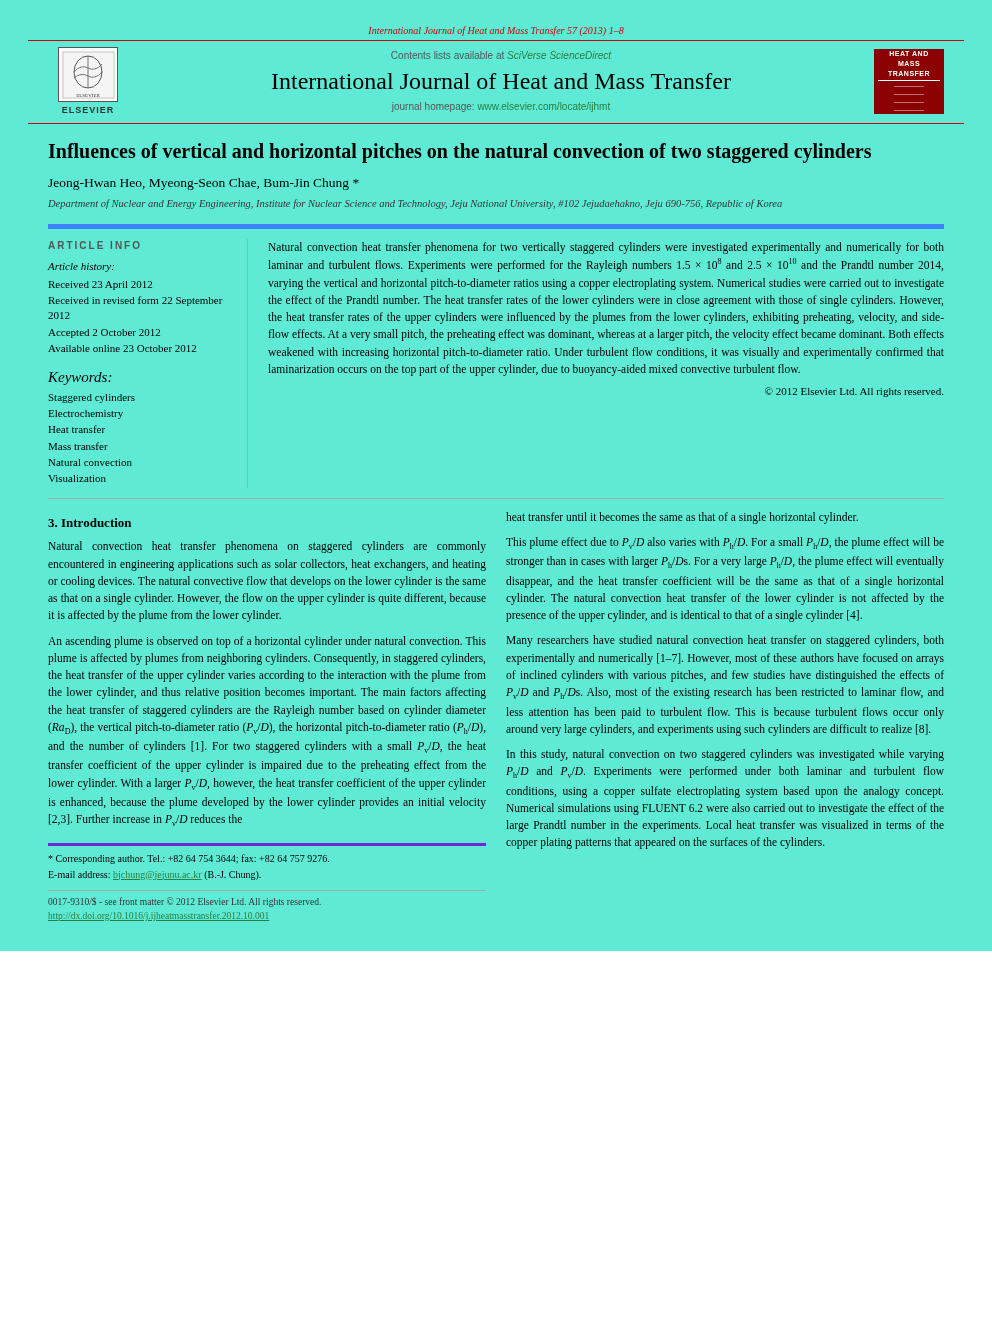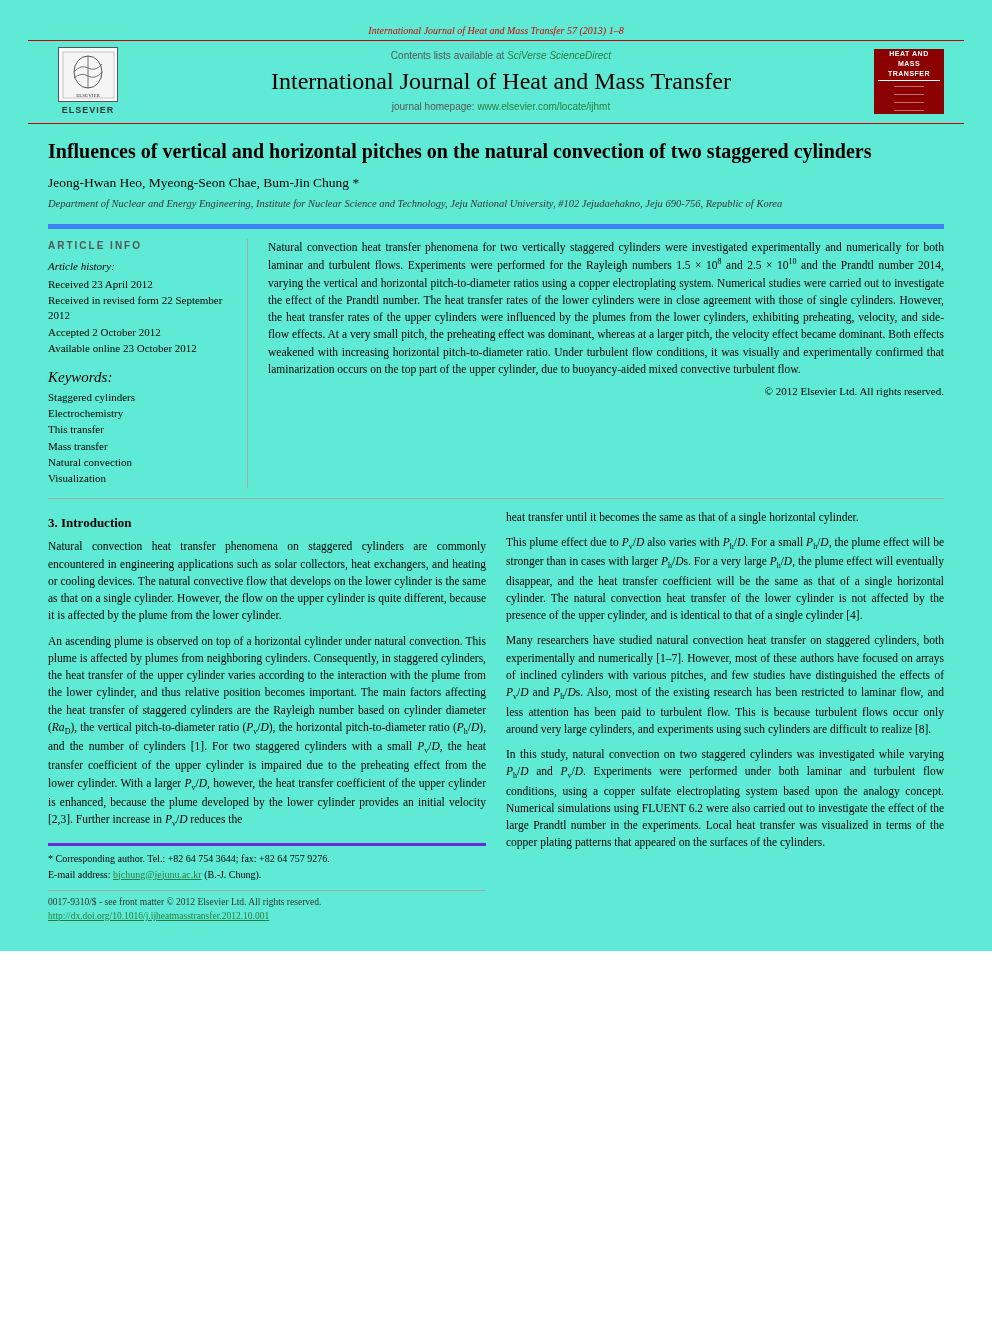--- a/index.html
+++ b/index.html
@@ -326,21 +326,21 @@
           <div class="article-info-text">Received 23 April 2012</div>
           <div class="article-info-text">Received in revised form 22 September 2012</div>
           <div class="article-info-text">Accepted 2 October 2012</div>
           <div class="article-info-text">Available online 23 October 2012</div>
         </div>
 
         <div class="keywords-section">
           <div class="keywords-label">Keywords:</div>
           <div class="keyword-item">Staggered cylinders</div>
           <div class="keyword-item">Electrochemistry</div>
-          <div class="keyword-item">This transfer</div>
+          <div class="keyword-item">Heat transfer</div>
           <div class="keyword-item">Mass transfer</div>
           <div class="keyword-item">Natural convection</div>
           <div class="keyword-item">Visualization</div>
         </div>
       </div>
 
       <div class="col-right">
         <div class="abstract-text">
           Natural convection heat transfer phenomena for two vertically staggered cylinders were investigated experimentally and numerically for both laminar and turbulent flows. Experiments were performed for the Rayleigh numbers 1.5 × 10<span class="sup">8</span> and 2.5 × 10<span class="sup">10</span> and the Prandtl number 2014, varying the vertical and horizontal pitch-to-diameter ratios using a copper electroplating system. Numerical studies were carried out to investigate the effect of the Prandtl number. The heat transfer rates of the lower cylinders were in close agreement with those of single cylinders. However, the heat transfer rates of the upper cylinders were influenced by the plumes from the lower cylinders, exhibiting preheating, velocity, and side-flow effects. At a very small pitch, the preheating effect was dominant, whereas at a larger pitch, the velocity effect became dominant. Both effects weakened with increasing horizontal pitch-to-diameter ratio. Under turbulent flow conditions, it was visually and experimentally confirmed that laminarization occurs on the top part of the upper cylinder, due to buoyancy-aided mixed convective turbulent flow.
         </div>

